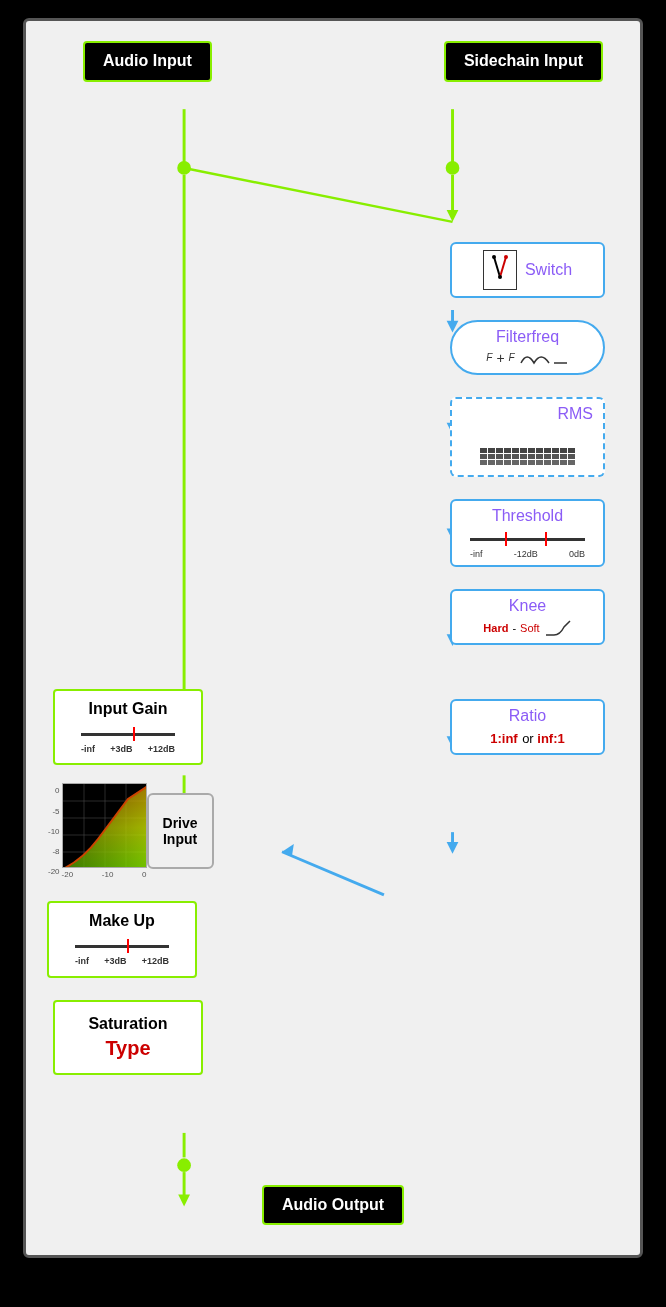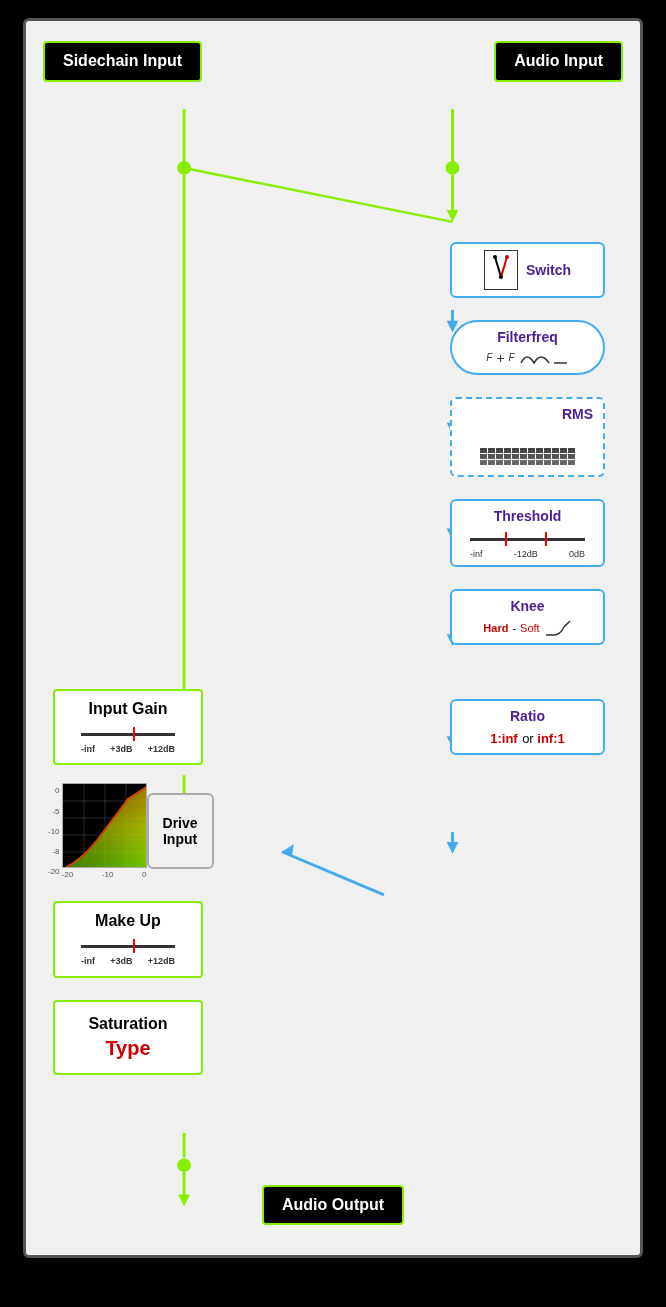--- a/index.html
+++ b/index.html
@@ -43,23 +43,23 @@
       border-radius: 6px;
       background: #fff;
       text-align: center;
       padding: 6px 10px;
       min-width: 150px;
     }
     .blue-box.dashed {
       border-style: dashed;
     }
     .blue-box .box-title {
-      font-size: 14px;
-      font-weight: bold;
-      color: #4c1d95;
+      font-size: 16px;
+      font-weight: normal;
+      color: #8b5cf6;
     }
 
     
     .green-box {
       border: 2.5px solid #88ee00;
       border-radius: 4px;
       background: #000;
       color: #fff;
       text-align: center;
       padding: 8px 18px;
@@ -139,26 +139,26 @@
     <polygon points="158,1045 152,1033 164,1033" fill="#88ee00"></polygon>
 
     <line x1="158" y1="1135" x2="158" y2="1160" stroke="#88ee00" stroke-width="3"></line>
     <circle cx="158" cy="1168" r="7" fill="#88ee00"></circle>
 
     <line x1="158" y1="1175" x2="158" y2="1200" stroke="#88ee00" stroke-width="3"></line>
     <polygon points="158,1210 152,1198 164,1198" fill="#88ee00"></polygon>
   </svg>
 
   <div style="display:flex; justify-content:space-between; width:580px; margin-bottom:0; position:relative; z-index:2;">
+    <div class="input-box" style="margin-left:40px;">
+      <span>Audio
+Input</span>
+    </div>
     <div class="input-box" style="margin-right:20px;">
       <span>Sidechain
-Input</span>
-    </div>
-    <div class="input-box" style="margin-left:40px;">
-      <span>Audio
 Input</span>
     </div>
   </div>
 
   <div style="height:160px; width:100%; position:relative; z-index:1;"></div>
 
   <div style="position:relative; width:580px; display:flex; justify-content:flex-end; z-index:2;">
     <div class="blue-box" style="min-width:155px; margin-right:18px;">
       <div style="display:flex; align-items:center; justify-content:center; gap:8px;">
         <span style="font-size:24px; border:1.5px solid #333; padding:2px 5px;">
@@ -362,21 +362,21 @@
           <span>Drive</span><br>
           <span>Input</span>
         </div>
       </div>
     </div>
   </div>
 
   <div style="height:22px;"></div>
 
   <div style="position:relative; width:580px; display:flex; justify-content:flex-start; z-index:2;">
-    <div class="green-box" style="margin-left:10px; min-width:150px; background:#fff; border-color:#88ee00; color:#000;">
+    <div class="green-box" style="margin-left:4px; min-width:150px; background:#fff; border-color:#88ee00; color:#000;">
       <span style="font-size:16px;font-weight:bold;">Make Up</span>
       <div style="position:relative; height:20px; margin:4px 8px 0 8px;">
         <div style="position:absolute;top:9px;left:0;right:0;height:3px;background:#333;"></div>
         <div style="position:absolute;top:3px;left:55%;width:2px;height:14px;background:red;"></div>
       </div>
       <div style="display:flex;justify-content:space-between;font-size:9px;color:#333;margin:0 8px;">
         <span>-inf</span>
         <span>+3dB</span>
         <span>+12dB</span>
       </div>

